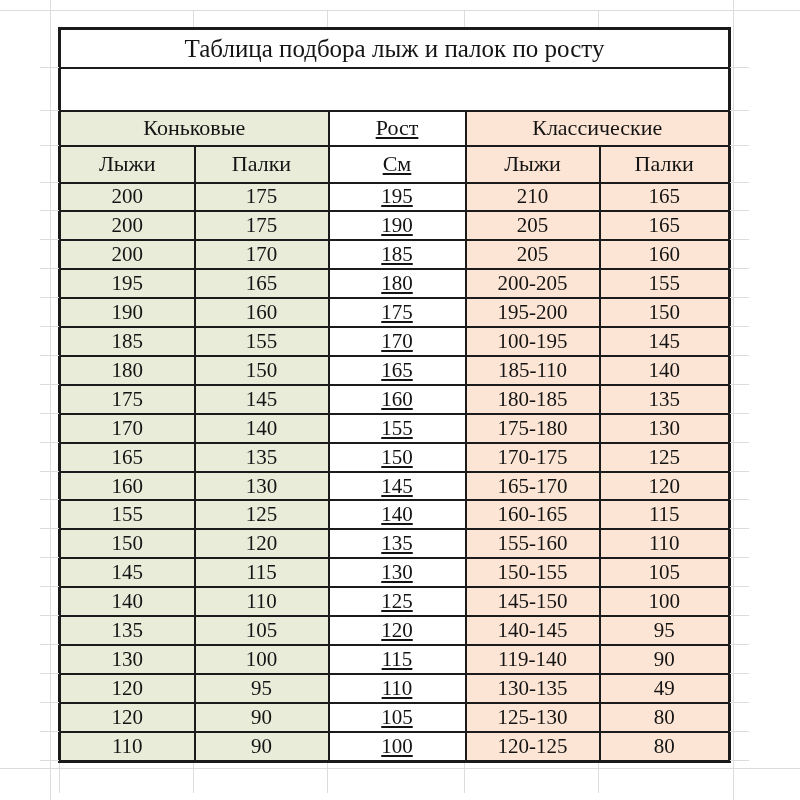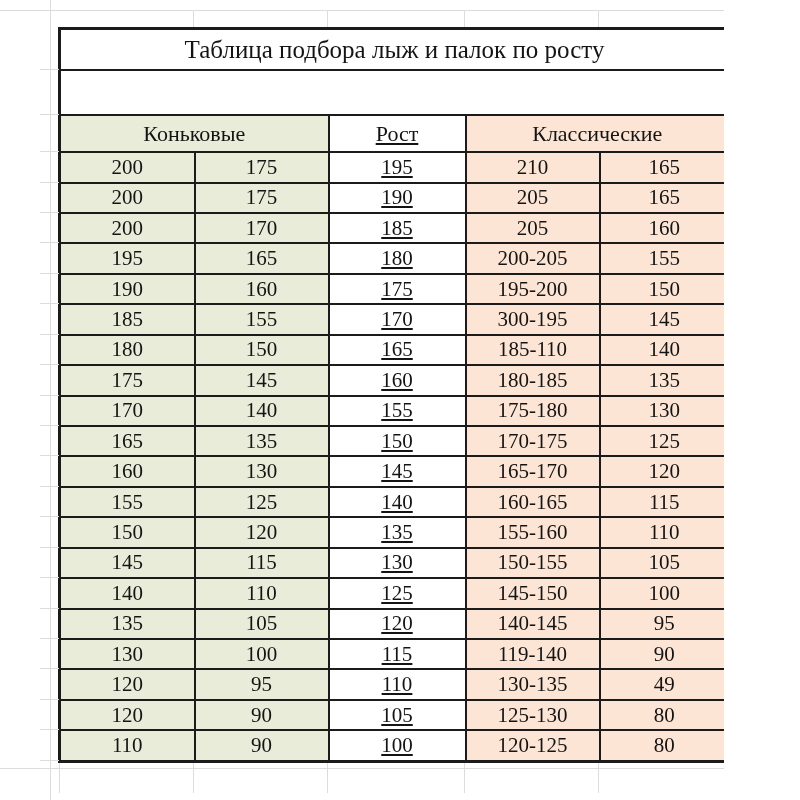--- a/index.html
+++ b/index.html
@@ -1,17 +1,17 @@
 <!DOCTYPE html>
 <html><head>
 <meta charset="utf-8">
 <style>
   html, body { margin:0; padding:0; }
   .stage {
-    position:relative; width:724px; height:800px;
+    position:relative; width:800px; height:800px;
     background:#ffffff; overflow:hidden;
     font-family:"Liberation Serif", serif;
     --skate-bg:#e8ecd9; --classic-bg:#fce5d4; --border:#1b1b1b;
     --grid:#dcdcdc; --text:#141414;
   }
   
   .gl { position:absolute; background:var(--grid); }
   .gl.v { width:1px; }
   .gl.h { height:1px; }
 
@@ -77,20 +77,27 @@
         <td colspan="5">Таблица подбора лыж и палок по росту</td>
       </tr>
       <tr class="row-blank">
         <td colspan="5"></td>
       </tr>
       <tr class="row-group">
         <td colspan="2" class="c-skate">Коньковые</td>
         <td class="c-height">Рост</td>
         <td colspan="2" class="c-classic">Классические</td>
       </tr>
+      <tr class="row-sub">
+        <td class="c-skate">Лыжи</td>
+        <td class="c-skate">Палки</td>
+        <td class="c-height">См</td>
+        <td class="c-classic">Лыжи</td>
+        <td class="c-classic">Палки</td>
+      </tr>
     </tbody>
     <tbody class="data" id="data-rows">
         <tr>
           <td class="c-skate">200</td>
           <td class="c-skate">175</td>
           <td class="c-height">195</td>
           <td class="c-classic">210</td>
           <td class="c-classic">165</td>
         </tr>
         <tr>
@@ -118,21 +125,21 @@
           <td class="c-skate">190</td>
           <td class="c-skate">160</td>
           <td class="c-height">175</td>
           <td class="c-classic">195-200</td>
           <td class="c-classic">150</td>
         </tr>
         <tr>
           <td class="c-skate">185</td>
           <td class="c-skate">155</td>
           <td class="c-height">170</td>
-          <td class="c-classic">300-195</td>
+          <td class="c-classic">100-195</td>
           <td class="c-classic">145</td>
         </tr>
         <tr>
           <td class="c-skate">180</td>
           <td class="c-skate">150</td>
           <td class="c-height">165</td>
           <td class="c-classic">185-110</td>
           <td class="c-classic">140</td>
         </tr>
         <tr>

